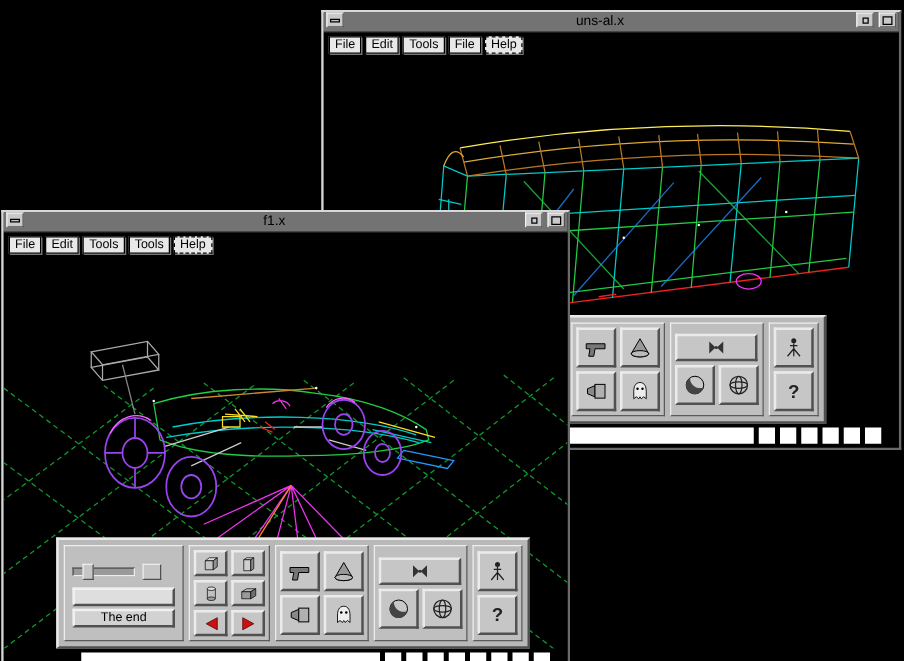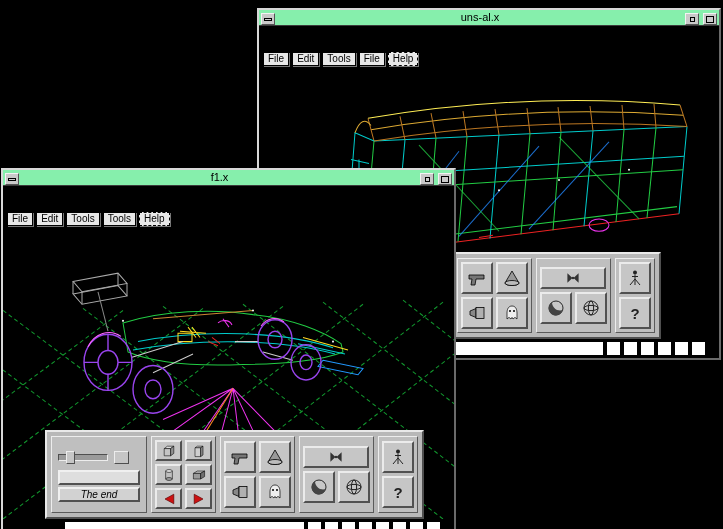--- a/index.html
+++ b/index.html
@@ -13,38 +13,38 @@
   .window {
     position:absolute;
     background:#000;
     border:2px solid;
     border-color:#d8d8d8 #6a6a6a #6a6a6a #d8d8d8;
   }
   .window.back { left:257px; top:8px;  width:464px; height:352px; z-index:1; }
   .window.front{ left:1px;  top:168px; width:455px; height:372px; z-index:2; }
 
   .titlebar {
-    height:16px; background:#86efac;
+    height:16px; background:#737373;
     border-bottom:1px solid #3a3a3a;
-    display:flex; align-items:flex-end;
+    display:flex; align-items:flex-start;
   }
   .title { flex:1; text-align:center; font-size:11px; color:#000; line-height:15px; }
   .tb-btn {
     width:14px; height:12px; margin:0 2px; flex:none;
     background:#c9c9c9;
     border:1px solid; border-color:#f2f2f2 #555 #555 #f2f2f2;
     display:flex; align-items:center; justify-content:center;
   }
   .tb-btn .glyph-sq { width:5px; height:5px; border:1px solid #000; }
   .tb-btn .glyph-bar { width:8px; height:3px; border:1px solid #000; }
 
   .viewport { position:absolute; left:0; right:0; top:16px; bottom:19px; background:#000; overflow:hidden; }
   .viewport > svg.scene { position:absolute; left:0; top:0; width:100%; height:100%; }
 
-  .menubar { position:absolute; top:3px; left:4px; display:flex; gap:3px; z-index:6;margin-top:23px; }
+  .menubar { position:absolute; top:3px; left:4px; display:flex; gap:3px; z-index:6; }
   .menu-item {
     background:#e8e8e8; border:1px solid #000;
     box-shadow:1px 1px 0 #777;
     font-size:10px; line-height:12px; padding:0 4px; color:#000;
     white-space:nowrap;
   }
   .menu-item.focused { border:1px dashed #000;text-align:right; }
 
   .filmstrip {
     position:absolute; left:0; right:0; bottom:0; height:19px;
@@ -71,21 +71,21 @@
   .grid1 { grid-template-columns:auto; }
   .tbtn {
     width:32px; height:32px; background:#c6c6c6;
     border:2px solid; border-color:#ebebeb #515151 #515151 #ebebeb;
     display:flex; align-items:center; justify-content:center; cursor:pointer;
   }
   .sbtn { width:27px; height:21px; }
   .fanbtn { width:66px; height:22px; }
   .q { font-size:15px; font-weight:bold; color:#222; line-height:1; }
 
-  .left-panel { width:96px; grid-template-columns:auto; gap:2px;font-style:italic; }
+  .left-panel { width:96px; grid-template-columns:auto; gap:2px; }
   .slider-row { display:flex; align-items:center; gap:6px; height:20px; }
   .slider-track {
     width:50px; height:7px; background:#9a9a9a; position:relative;
     border:1px solid; border-color:#4f4f4f #ededed #ededed #4f4f4f;
   }
   .slider-handle {
     position:absolute; left:7px; top:-4px; width:9px; height:13px;
     background:#c6c6c6; border:1px solid; border-color:#ededed #4f4f4f #4f4f4f #ededed;
   }
   .knob {

